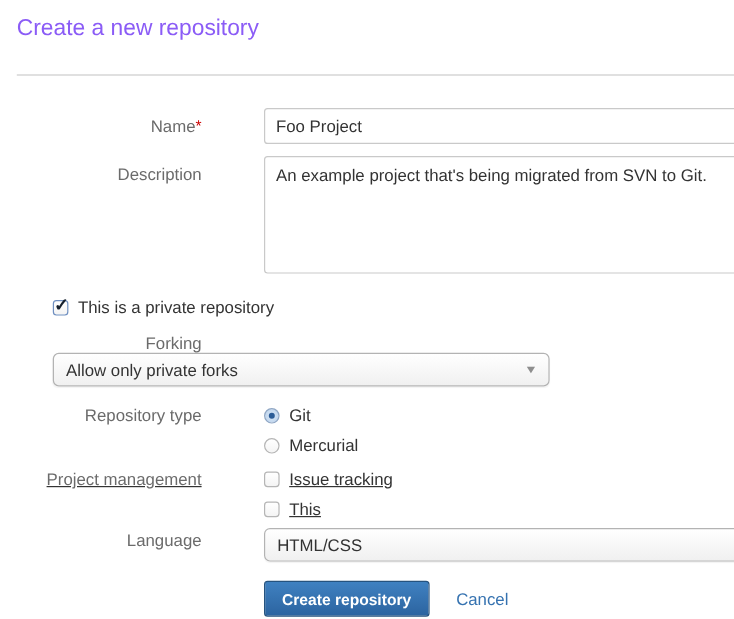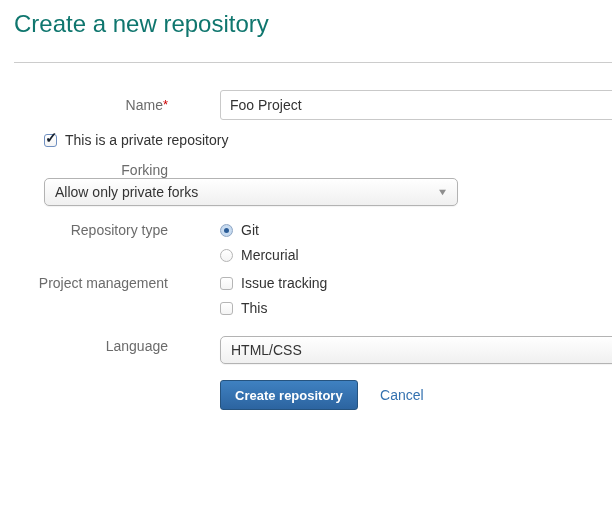--- a/index.html
+++ b/index.html
@@ -6,24 +6,24 @@
   html, body { background: #fff; }
   body {
     width: 612px; height: 516px;
     font-family: "Liberation Sans", sans-serif;
     color: #333;
     overflow: hidden;
     position: relative;
   }
   .page-title {
     margin: 11px 0 0 14px;
-    font-size: 24px;
+    font-size: 19px;
     font-weight: 500;
     line-height: 26px;
-    color: #0f766e;
+    color: #8b5cf6;
   }
   .divider {
     border: 0;
     border-top: 1px solid #ccc;
     margin: 25px 0 0 14px;
   }
   .form { margin-top: 27px; }
   .row { display: flex; }
   .row-label {
     width: 176px;
@@ -35,21 +35,21 @@
   }
   .req { color: #cc0000; font-size: 13px; vertical-align: top; }
   .controls { width: 414px; flex: none; padding-left: 44px; }
 
   
   .row-name     { margin-bottom: 10px; }
   .row-desc     { margin-bottom: 18px; }
   .row-access   { margin-bottom: 10px; }
   .row-forking  { margin-bottom: 14px; flex-direction: column; }
   .row-repo     { margin-bottom: 8px;  }
-  .row-project  { margin-bottom: 18px;  }
+  .row-project  { margin-bottom: 6px; text-decoration: underline;  }
   .row-language { margin-bottom: 16px; }
 
   .pt-input { padding-top: 7px; }
   .pt-line  { padding-top: 2px;  }
 
   
   .text-input {
     width: 414px; height: 30px;
     border: 1px solid #c9c9c9;
     border-radius: 3px;
@@ -172,20 +172,33 @@
 
 <div class="form">
 
   <div class="row row-name">
     <div class="row-label pt-input"><span>Name</span><span class="req">*</span></div>
     <div class="controls">
       <input class="text-input" type="text" value="Foo Project" style="">
     </div>
   </div>
 
+  <div class="row row-desc">
+    <div class="row-label pt-input">Description</div>
+    <div class="controls">
+      <div class="textarea-wrap">
+        <textarea class="textarea" style="">An example project that's being migrated from SVN to Git.</textarea>
+        <span class="resize-handle">
+          <svg width="9" height="9" viewBox="0 0 9 9">
+              <path d="M8 1 L1 8 M8 5 L5 8" stroke="#b0b0b0" stroke-width="1" fill="none"></path>
+            </svg>
+        </span>
+      </div>
+    </div>
+  </div>
 
   <div class="row row-access">
     <div class="controls">
       <div class="opt-line">
         <span class="checkbox checked">
             <span class="check">✓</span>
           </span>
         <span class="opt-label">This is a private repository</span>
       </div>
     </div>

